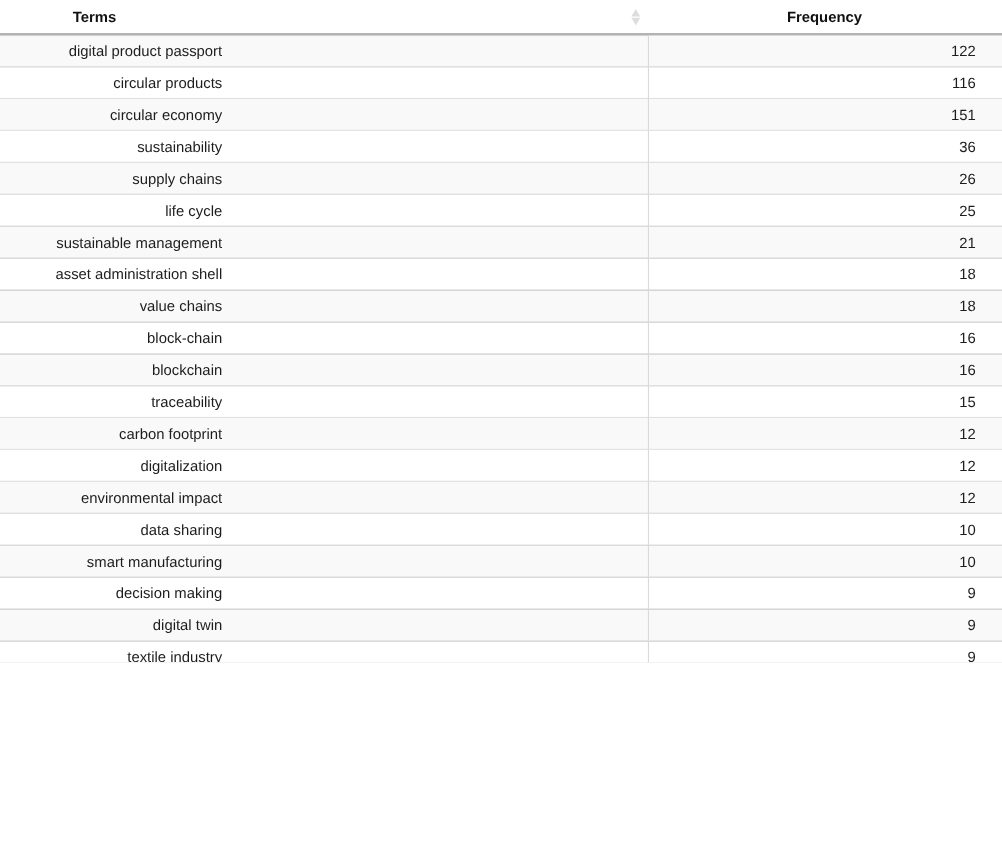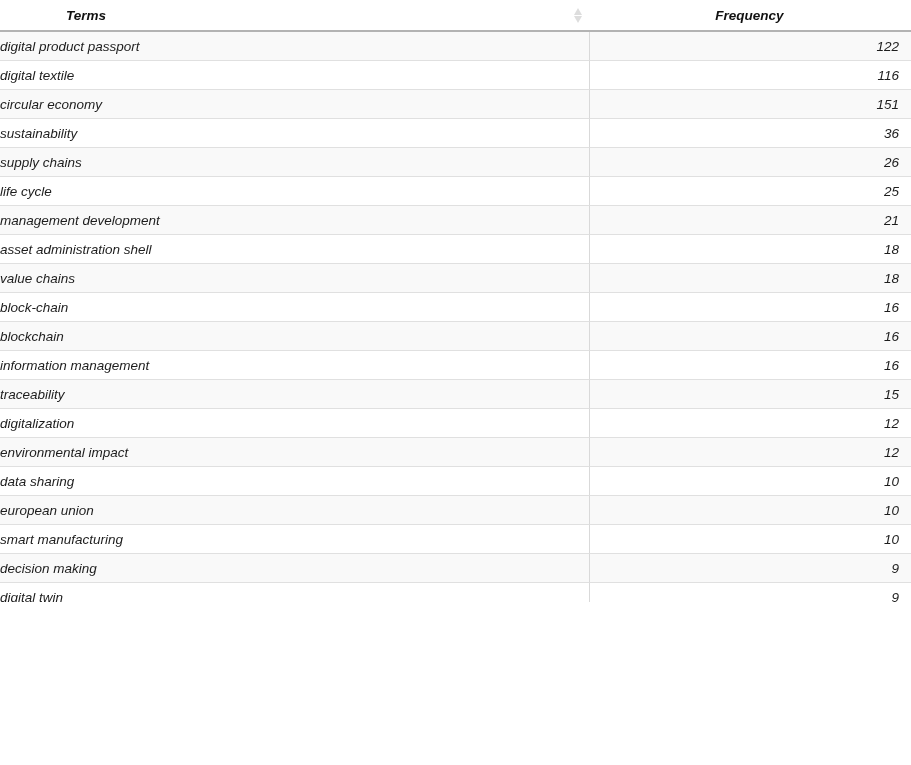--- a/index.html
+++ b/index.html
@@ -6,21 +6,20 @@
   html, body {
     background: #ffffff;
     font-family: "Liberation Sans", "DejaVu Sans", sans-serif;
     color: #1d1d1d;
   }
   .page {
     width: 911px;
     height: 602px;
     background: #0f172a;
     overflow: hidden;
-    font-style: italic;
   }
   table.term-table {
     width: 911px;
     border-collapse: separate;
     border-spacing: 0;
     table-layout: fixed;
   }
   col.col-terms { width: 590px; }
   col.col-freq  { width: 321px; }
 
@@ -78,25 +77,25 @@
     font-size: 13.5px;
     vertical-align: middle;
     background: #ffffff;
   }
   tbody tr:nth-child(odd) td { background: #f9f9f9; }
   tbody tr:last-child td { border-bottom: 2px solid #b3b3b3; height: 30px; }
 
   td.term-cell { border-right: 1px solid #d9d9d9; }
   .term-inner {
     width: 202px;
-    text-align: left;
+    text-align: right;
   }
   td.freq-cell {
     text-align: right;
-    padding-right: 12px;
+    padding-right: 24px;
   }
 </style>
 </head>
 <body>
 
 <div class="page">
   <table class="term-table">
     <colgroup>
       <col class="col-terms">
       <col class="col-freq">
@@ -113,21 +112,21 @@
     <tbody>
   <tr>
     <td class="term-cell">
       <div class="term-inner">digital product passport</div>
     </td>
     <td class="freq-cell">122</td>
   </tr>
 
   <tr>
     <td class="term-cell">
-      <div class="term-inner">digital textile</div>
+      <div class="term-inner">circular products</div>
     </td>
     <td class="freq-cell">116</td>
   </tr>
 
   <tr>
     <td class="term-cell">
       <div class="term-inner">circular economy</div>
     </td>
     <td class="freq-cell">151</td>
   </tr>
@@ -148,21 +147,21 @@
 
   <tr>
     <td class="term-cell">
       <div class="term-inner">life cycle</div>
     </td>
     <td class="freq-cell">25</td>
   </tr>
 
   <tr>
     <td class="term-cell">
-      <div class="term-inner">management development</div>
+      <div class="term-inner">sustainable management</div>
     </td>
     <td class="freq-cell">21</td>
   </tr>
 
   <tr>
     <td class="term-cell">
       <div class="term-inner">asset administration shell</div>
     </td>
     <td class="freq-cell">18</td>
   </tr>
@@ -181,35 +180,35 @@
     <td class="freq-cell">16</td>
   </tr>
 
   <tr>
     <td class="term-cell">
       <div class="term-inner">blockchain</div>
     </td>
     <td class="freq-cell">16</td>
   </tr>
 
-  <tr>
-    <td class="term-cell">
-      <div class="term-inner">information management</div>
-    </td>
-    <td class="freq-cell">16</td>
-  </tr>
 
 
   <tr>
     <td class="term-cell">
       <div class="term-inner">traceability</div>
     </td>
     <td class="freq-cell">15</td>
   </tr>
 
+  <tr>
+    <td class="term-cell">
+      <div class="term-inner">carbon footprint</div>
+    </td>
+    <td class="freq-cell">12</td>
+  </tr>
 
   <tr>
     <td class="term-cell">
       <div class="term-inner">digitalization</div>
     </td>
     <td class="freq-cell">12</td>
   </tr>
 
   <tr>
     <td class="term-cell">
@@ -218,26 +217,20 @@
     <td class="freq-cell">12</td>
   </tr>
 
   <tr>
     <td class="term-cell">
       <div class="term-inner">data sharing</div>
     </td>
     <td class="freq-cell">10</td>
   </tr>
 
-  <tr>
-    <td class="term-cell">
-      <div class="term-inner">european union</div>
-    </td>
-    <td class="freq-cell">10</td>
-  </tr>
 
 
   <tr>
     <td class="term-cell">
       <div class="term-inner">smart manufacturing</div>
     </td>
     <td class="freq-cell">10</td>
   </tr>
 
   <tr>

